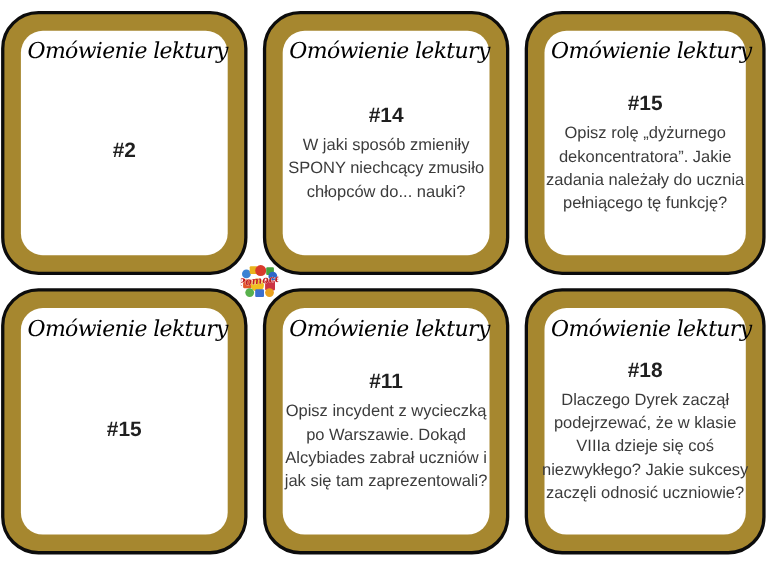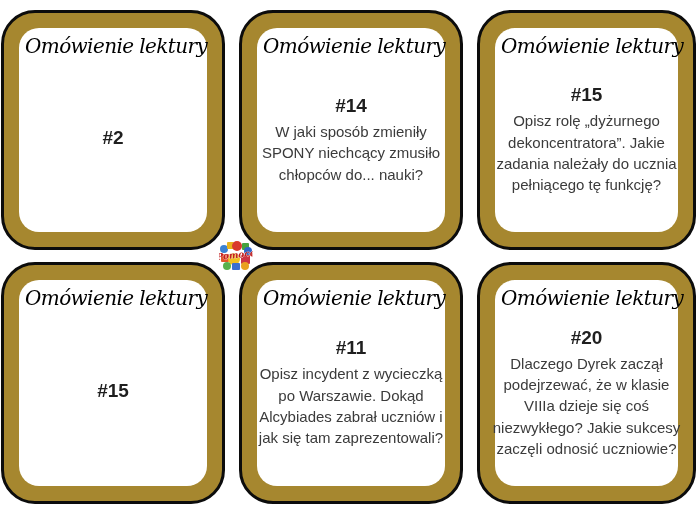--- a/index.html
+++ b/index.html
@@ -124,21 +124,21 @@
         <div class="card-number">#11</div>
         <p class="card-question">Opisz incydent z wycieczką po Warszawie. Dokąd Alcybiades zabrał uczniów i jak się tam zaprezentowali?</p>
       </div>
     </div>
   </div>
 
   <div class="card">
     <div class="card-inner">
       <div class="card-header">Omówienie lektury</div>
       <div class="card-body">
-        <div class="card-number">#20</div>
+        <div class="card-number">#18</div>
         <p class="card-question">Dlaczego Dyrek zaczął podejrzewać, że w klasie VIIIa dzieje się coś niezwykłego? Jakie sukcesy zaczęli odnosić uczniowie?</p>
       </div>
     </div>
   </div>
 
   <svg class="watermark" viewBox="0 0 34 33" xmlns="http://www.w3.org/2000/svg">
     <circle cx="5" cy="10" r="4" fill="#3b82d3"></circle>
     <rect x="8" y="3" width="7" height="7" rx="1" fill="#e8b31c"></rect>
     <circle cx="18" cy="7" r="5" fill="#d93a2b"></circle>
     <rect x="23" y="4" width="7" height="7" rx="1" fill="#46a23e"></rect>

